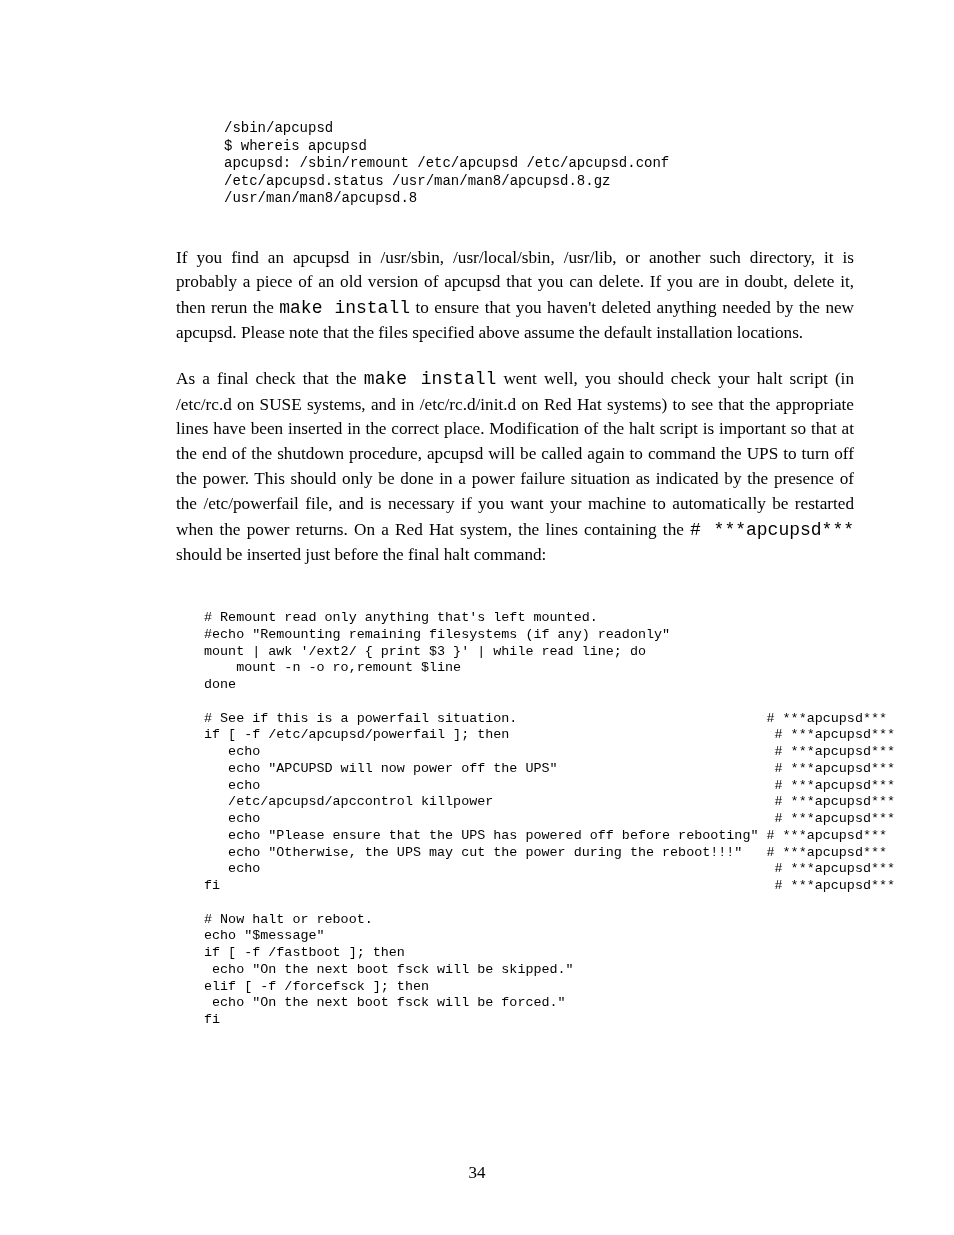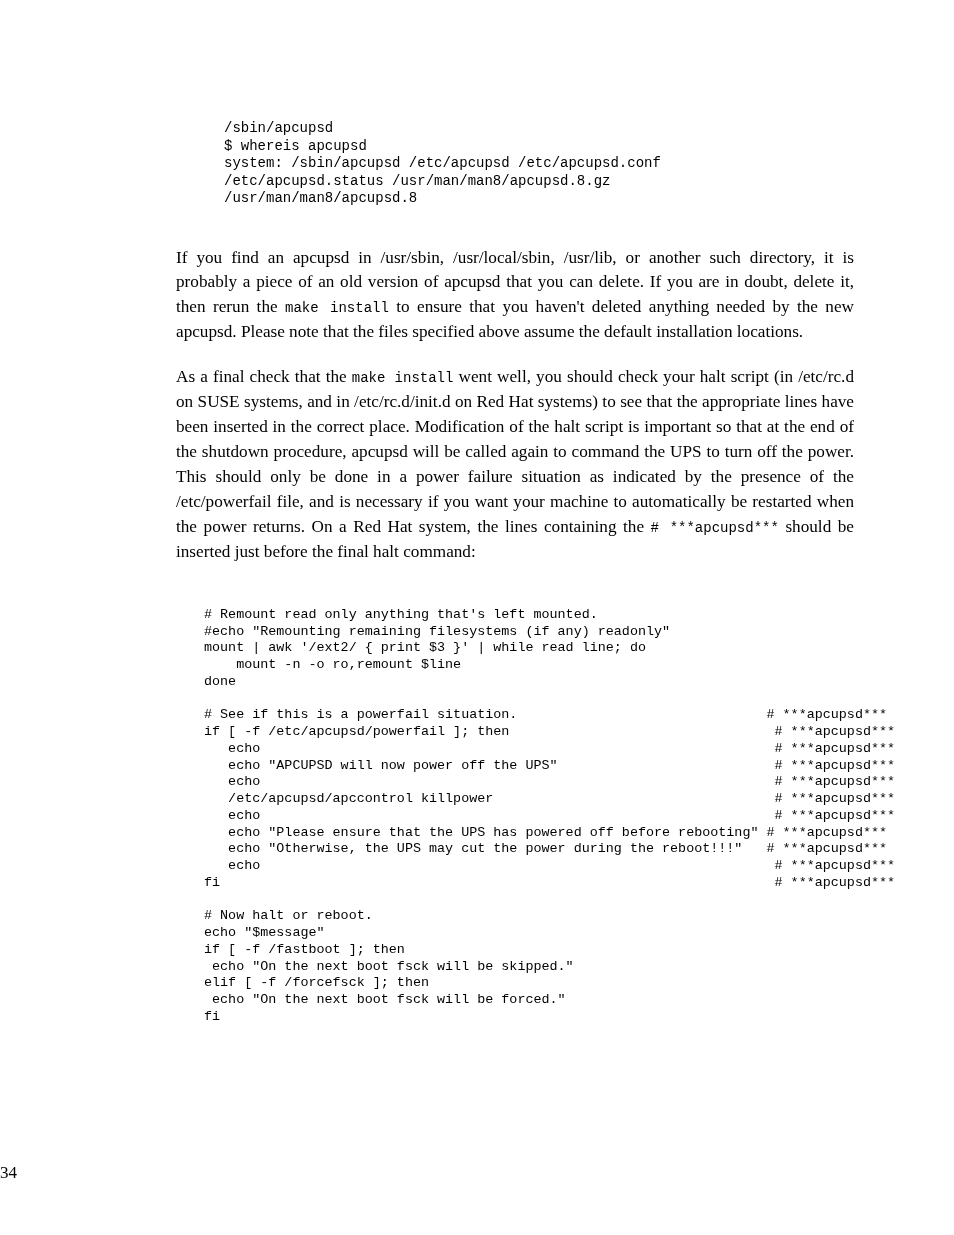--- a/index.html
+++ b/index.html
@@ -27,45 +27,45 @@
     margin-bottom: 38px;
   }
   .para {
     font-size: 17.2px;
     line-height: 1.45;
     text-align: justify;
     margin-bottom: 20px;
   }
   .inline-mono {
     font-family: "Courier New", Courier, monospace;
-    font-size: 14px;
+    font-size: 18px;
   }
   .block2 {
     margin-left: 28px;
     margin-top: 42px;
     font-size: 13.4px;
     line-height: 1.25;
   }
   .pagenum {
     position: absolute;
     bottom: 52px;
     left: 0;
     right: 0;
-    text-align: left;
+    text-align: center;
     font-size: 17px;
   }
 </style>
 </head>
 <body>
 
 <div class="page">
 
   <div class="mono block1">/sbin/apcupsd
 $ whereis apcupsd
-system: /sbin/apcupsd /etc/apcupsd /etc/apcupsd.conf
+apcupsd: /sbin/remount /etc/apcupsd /etc/apcupsd.conf
 /etc/apcupsd.status /usr/man/man8/apcupsd.8.gz
 /usr/man/man8/apcupsd.8</div>
 
   <div class="para">
     <span>If you find an apcupsd in /usr/sbin, /usr/local/sbin, /usr/lib, or another such directory, it is probably a piece of an old version of apcupsd that you can delete. If you are in doubt, delete it, then rerun the </span><span class="inline-mono">make install</span><span> to ensure that you haven't deleted anything needed by the new apcupsd. Please note that the files specified above assume the default installation locations.</span>
   </div>
 
   <div class="para">
     <span>As a final check that the </span><span class="inline-mono">make install</span><span> went well, you should check your halt script (in /etc/rc.d on SUSE systems, and in /etc/rc.d/init.d on Red Hat systems) to see that the appropriate lines have been inserted in the correct place. Modification of the halt script is important so that at the end of the shutdown procedure, apcupsd will be called again to command the UPS to turn off the power. This should only be done in a power failure situation as indicated by the presence of the /etc/powerfail file, and is necessary if you want your machine to automatically be restarted when the power returns. On a Red Hat system, the lines containing the </span><span class="inline-mono"># ***apcupsd***</span><span> should be inserted just before the final halt command:</span>
   </div>

